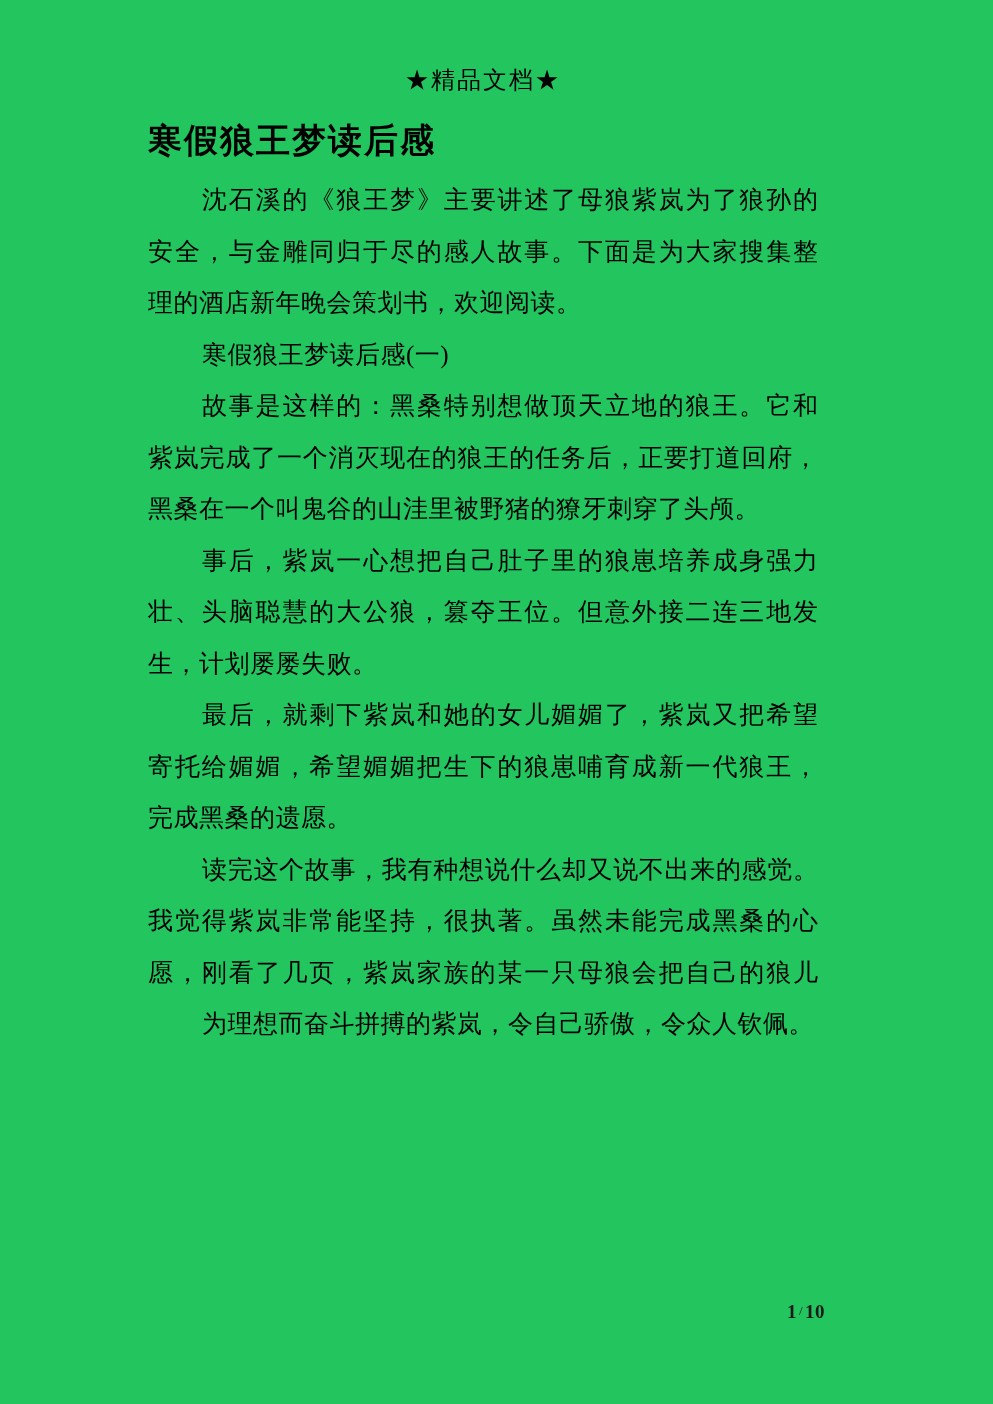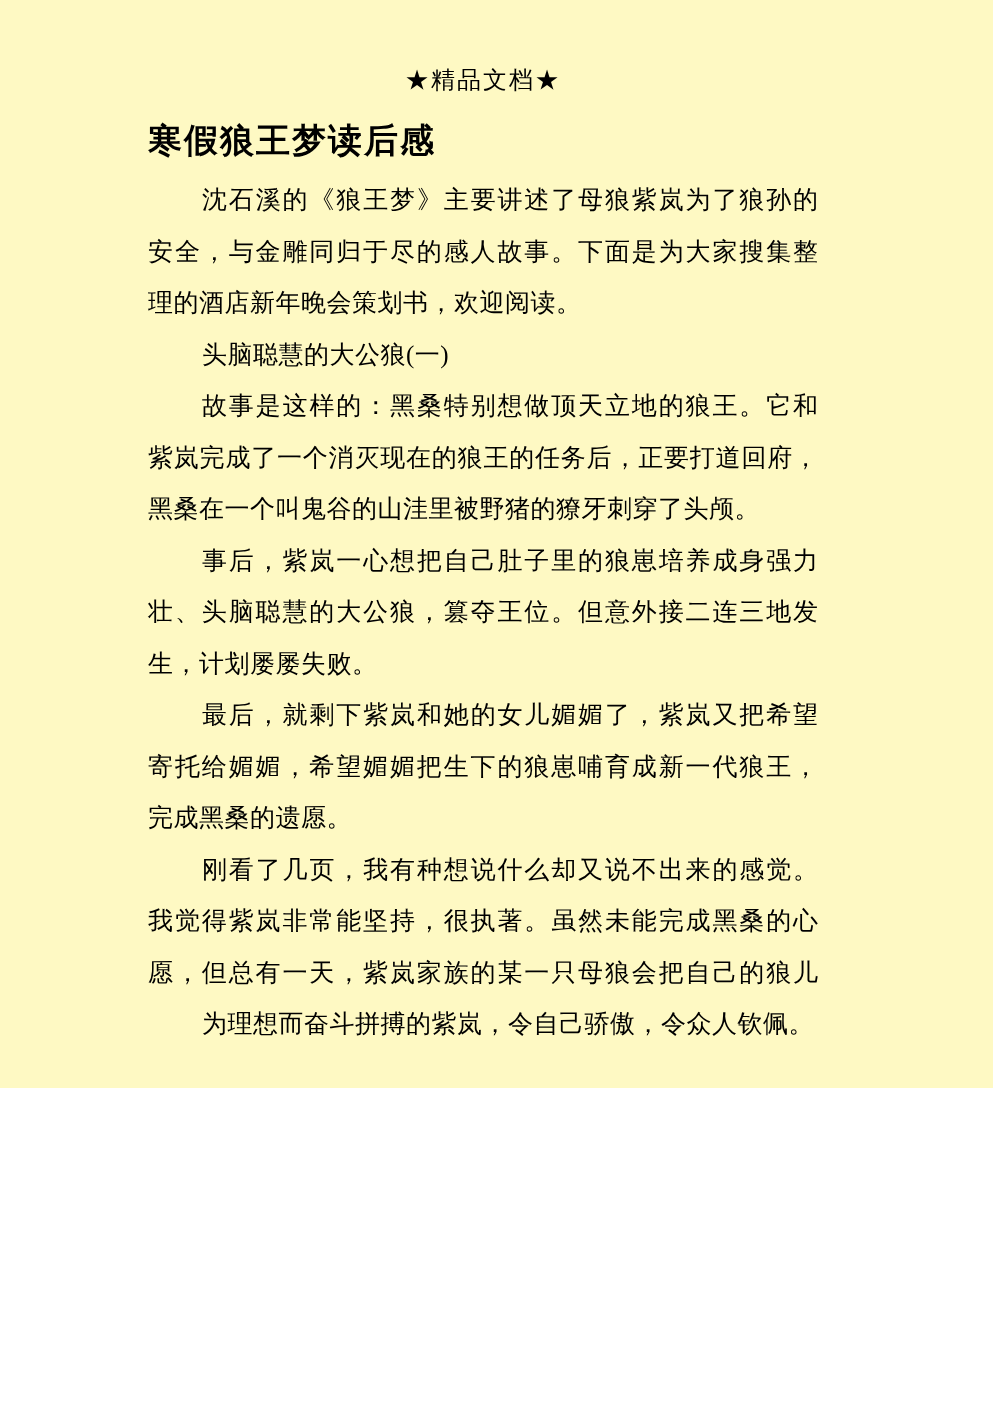--- a/index.html
+++ b/index.html
@@ -1,21 +1,21 @@
 <!DOCTYPE html>
 <html><head>
 <meta charset="utf-8">
 <style>
   * { margin: 0; padding: 0; box-sizing: border-box; }
   html, body { background: #ffffff; }
   .page {
     position: relative;
     width: 993px;
-    height: 1088px;
-    background: #fef9c3;
+    height: 1404px;
+    background: #22c55e;
     color: #000000;
     font-family: "Liberation Serif", "DejaVu Serif", serif;
     overflow: hidden;
   }
   .doc { padding: 62px 175px 0 148px; }
   .doc-header {
     text-align: center;
     font-size: 24px;
     line-height: 36px;
     letter-spacing: 2px;
@@ -73,41 +73,41 @@
   <div class="doc">
     <div class="doc-header">★精品文档★</div>
     <h1 class="doc-title">寒假狼王梦读后感</h1>
     <div class="doc-body">
         <div class="paragraph">
           <div class="line indent">沈石溪的《狼王梦》主要讲述了母狼紫岚为了狼孙的</div>
           <div class="line">安全，与金雕同归于尽的感人故事。下面是为大家搜集整</div>
           <div class="line last">理的酒店新年晚会策划书，欢迎阅读。</div>
         </div>
         <div class="paragraph">
-          <div class="line indent last">头脑聪慧的大公狼(一)</div>
+          <div class="line indent last">寒假狼王梦读后感(一)</div>
         </div>
         <div class="paragraph">
           <div class="line indent">故事是这样的：黑桑特别想做顶天立地的狼王。它和</div>
           <div class="line">紫岚完成了一个消灭现在的狼王的任务后，正要打道回府，</div>
           <div class="line last">黑桑在一个叫鬼谷的山洼里被野猪的獠牙刺穿了头颅。</div>
         </div>
         <div class="paragraph">
           <div class="line indent">事后，紫岚一心想把自己肚子里的狼崽培养成身强力</div>
           <div class="line">壮、头脑聪慧的大公狼，篡夺王位。但意外接二连三地发</div>
           <div class="line last">生，计划屡屡失败。</div>
         </div>
         <div class="paragraph">
           <div class="line indent">最后，就剩下紫岚和她的女儿媚媚了，紫岚又把希望</div>
           <div class="line">寄托给媚媚，希望媚媚把生下的狼崽哺育成新一代狼王，</div>
           <div class="line last">完成黑桑的遗愿。</div>
         </div>
         <div class="paragraph">
-          <div class="line indent">刚看了几页，我有种想说什么却又说不出来的感觉。</div>
+          <div class="line indent">读完这个故事，我有种想说什么却又说不出来的感觉。</div>
           <div class="line">我觉得紫岚非常能坚持，很执著。虽然未能完成黑桑的心</div>
-          <div class="line">愿，但总有一天，紫岚家族的某一只母狼会把自己的狼儿</div>
+          <div class="line">愿，刚看了几页，紫岚家族的某一只母狼会把自己的狼儿</div>
         </div>
         <div class="paragraph">
           <div class="line indent last">为理想而奋斗拼搏的紫岚，令自己骄傲，令众人钦佩。</div>
         </div>
       </div>
   </div>
   <div class="page-number"><span>1</span><span class="frac-slash">/</span><span>10</span></div>
 </div>
 
 </body></html>

